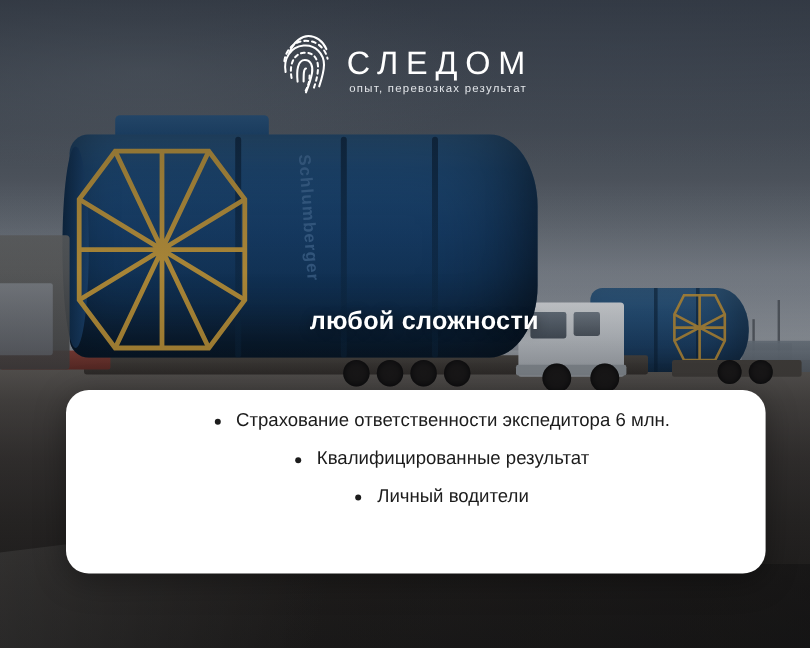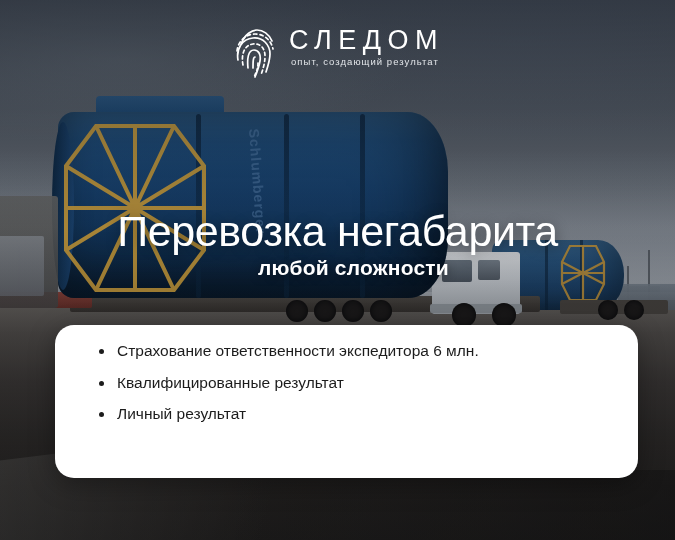--- a/index.html
+++ b/index.html
@@ -160,21 +160,21 @@
   .scrim {
     position:absolute; left:0; top:0; width:675px; height:540px;
     background:
       linear-gradient(180deg, rgba(12,20,32,.52) 0%, rgba(12,20,32,.30) 22%, rgba(10,16,26,.18) 42%, rgba(8,12,20,.28) 62%, rgba(8,10,14,.40) 100%);
     pointer-events:none;
   }
 
   
   .logo {
     position:absolute; left:232px; top:27px;
-    display:flex; align-items:flex-start; gap:11px;
+    display:flex; align-items:flex-end; gap:11px;
   }
   .fp { width:46px; height:52px; display:block; }
   .logo-txt { display:flex; flex-direction:column; gap:3px; }
   .brand {
     color:#ffffff; font-size:27px; letter-spacing:6.5px;
     font-weight:300; line-height:1; font-family:"Liberation Sans", sans-serif;
   }
   .tagline {
     color:#e3e6ea; font-size:9.5px; letter-spacing:1.05px;
     line-height:1; font-weight:400; padding-left:2px;
@@ -199,21 +199,21 @@
   .card {
     position:absolute; left:55px; top:325px; width:583px; height:153px;
     background:#ffffff; border-radius:19px;
     box-shadow:0 6px 26px rgba(0,0,0,.35);
     padding:18px 0 0 0;
   }
   .feat-list { list-style:none; margin:0; padding:0; }
   .feat {
     display:flex; align-items:flex-start;
     color:#1c1c1c; font-size:15.5px; line-height:1;
-    padding:0 0 0 44px; margin-bottom:16px;
+    padding:0 0 0 44px; margin-bottom:16px;justify-content:center;
   }
   .feat:last-child { margin-bottom:0; }
   .dot {
     width:5px; height:5px; border-radius:50%; background:#1c1c1c;
     margin-right:13px; margin-top:6px; flex:0 0 auto;
   }
 
   
   .avito {
     position:absolute; left:571px; top:503px;
@@ -312,38 +312,37 @@
           <path d="M6,33 C4,22 10,12 21,11 C31,10 38,18 38,27 C38,33 36,39 34,45"></path>
           <path d="M11,38 C9,28 12,18 21,17 C29,16 33,22 33,29 C33,36 31,42 29,48" stroke-dasharray="3 3"></path>
           <path d="M16,41 C15,32 16,23 22,23 C27,23 29,28 28,34 C27,40 25,45 23,50"></path>
           <path d="M21,41 C21,35 21,30 23,30"></path>
           <path d="M26,36 C26,42 24,46 22,50" stroke-dasharray="2.6 2.6"></path>
         </g>
       </svg>
     </span>
     <span class="logo-txt">
       <span class="brand">СЛЕДОМ</span>
-      <span class="tagline">опыт, создающий результат</span>
+      <span class="tagline">опыт, перевозках результат</span>
     </span>
   </div>
 
-  <div class="headline">Перевозка негабарита</div>
   <div class="subhead">любой сложности</div>
 
   <div class="card">
     <ul class="feat-list">
       <li class="feat">
         <span class="dot"></span>
         <span>Страхование ответственности экспедитора 6 млн.</span>
       </li>
       <li class="feat">
         <span class="dot"></span>
         <span>Квалифицированные результат</span>
       </li>
       <li class="feat">
         <span class="dot"></span>
-        <span>Личный результат</span>
+        <span>Личный водители</span>
       </li>
     </ul>
   </div>
 
 
 </div>
 
 </body></html>

